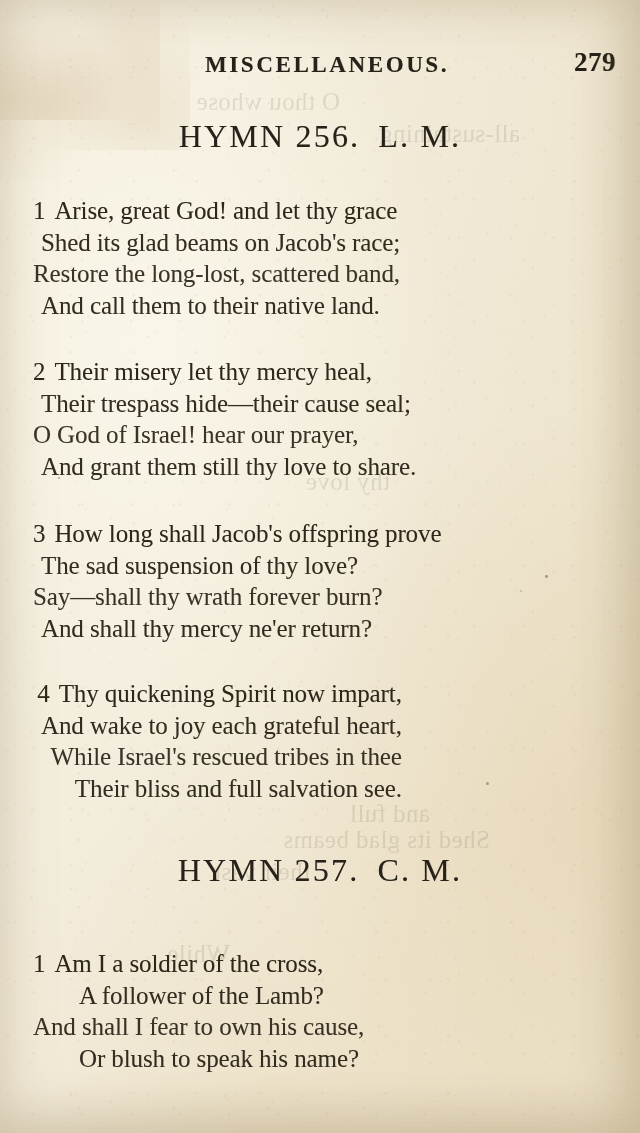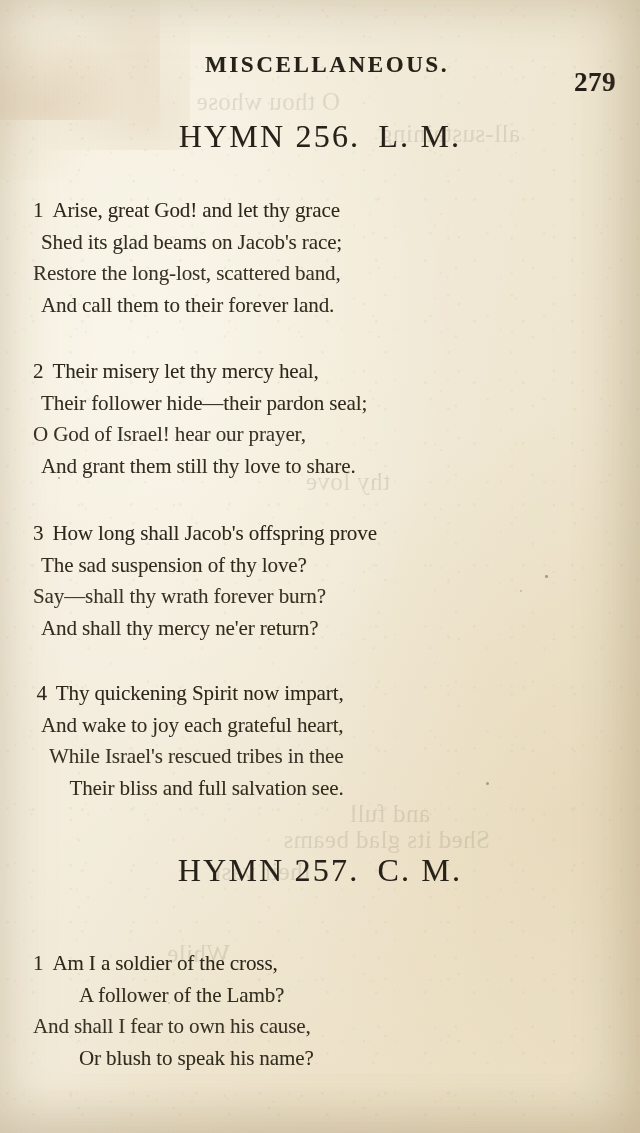--- a/index.html
+++ b/index.html
@@ -92,41 +92,40 @@
   }
   .folio {
     position: absolute;
     top: 47px;
     right: 24px;
     font-size: 27px;
     letter-spacing: 0.5px;
     font-weight: 700;
     color: #241f18;
     text-shadow: 0.4px 0.3px 0 rgba(60,50,34,0.28);
-    margin-top: 20px;
   }
   .hymn-heading {
     position: absolute;
     left: 0;
     width: 100%;
     text-align: center;
     font-size: 32px;
     letter-spacing: 2.2px;
     color: #262119;
     text-shadow: 0.35px 0.25px 0 rgba(60,50,34,0.25);
   }
   .hymn-heading .meter {
     margin-left: 18px;
   }
   .stanza {
     position: absolute;
     left: 33px;
   }
   .line {
-    font-size: 21px;
+    font-size: 25px;
     line-height: 31.5px;
     white-space: pre;
     letter-spacing: -0.1px;
     color: #2b2519;
     text-shadow: 0.35px 0.25px 0 rgba(70,58,38,0.22);
   }
   .line.indent {
     padding-left: 38px;
   }
   .line .num {
@@ -178,25 +177,25 @@
     <div class="folio">279</div>
 
     <div class="hymn-heading" style="top:118px;">
       <span>HYMN 256.</span><span class="meter">L. M.</span>
     </div>
 
     <div class="stanza" style="top:195px;" id="s-0-0">
         <div class="line"><span class="num">1</span><span>Arise, great God! and let thy grace</span></div>
         <div class="line"><span>Shed its glad beams on Jacob's race;</span></div>
         <div class="line"><span>Restore the long-lost, scattered band,</span></div>
-        <div class="line"><span>And call them to their forever land.</span></div>
+        <div class="line"><span>And call them to their native land.</span></div>
       </div>
     <div class="stanza" style="top:356px;" id="s-0-1">
         <div class="line"><span class="num">2</span><span>Their misery let thy mercy heal,</span></div>
-        <div class="line"><span>Their follower hide—their pardon seal;</span></div>
+        <div class="line"><span>Their trespass hide—their cause seal;</span></div>
         <div class="line"><span>O God of Israel! hear our prayer,</span></div>
         <div class="line"><span>And grant them still thy love to share.</span></div>
       </div>
     <div class="stanza" style="top:518px;" id="s-0-2">
         <div class="line"><span class="num">3</span><span>How long shall Jacob's offspring prove</span></div>
         <div class="line"><span>The sad suspension of thy love?</span></div>
         <div class="line"><span>Say—shall thy wrath forever burn?</span></div>
         <div class="line"><span>And shall thy mercy ne'er return?</span></div>
       </div>
     <div class="stanza" style="top:678px;text-align:right;" id="s-0-3">

